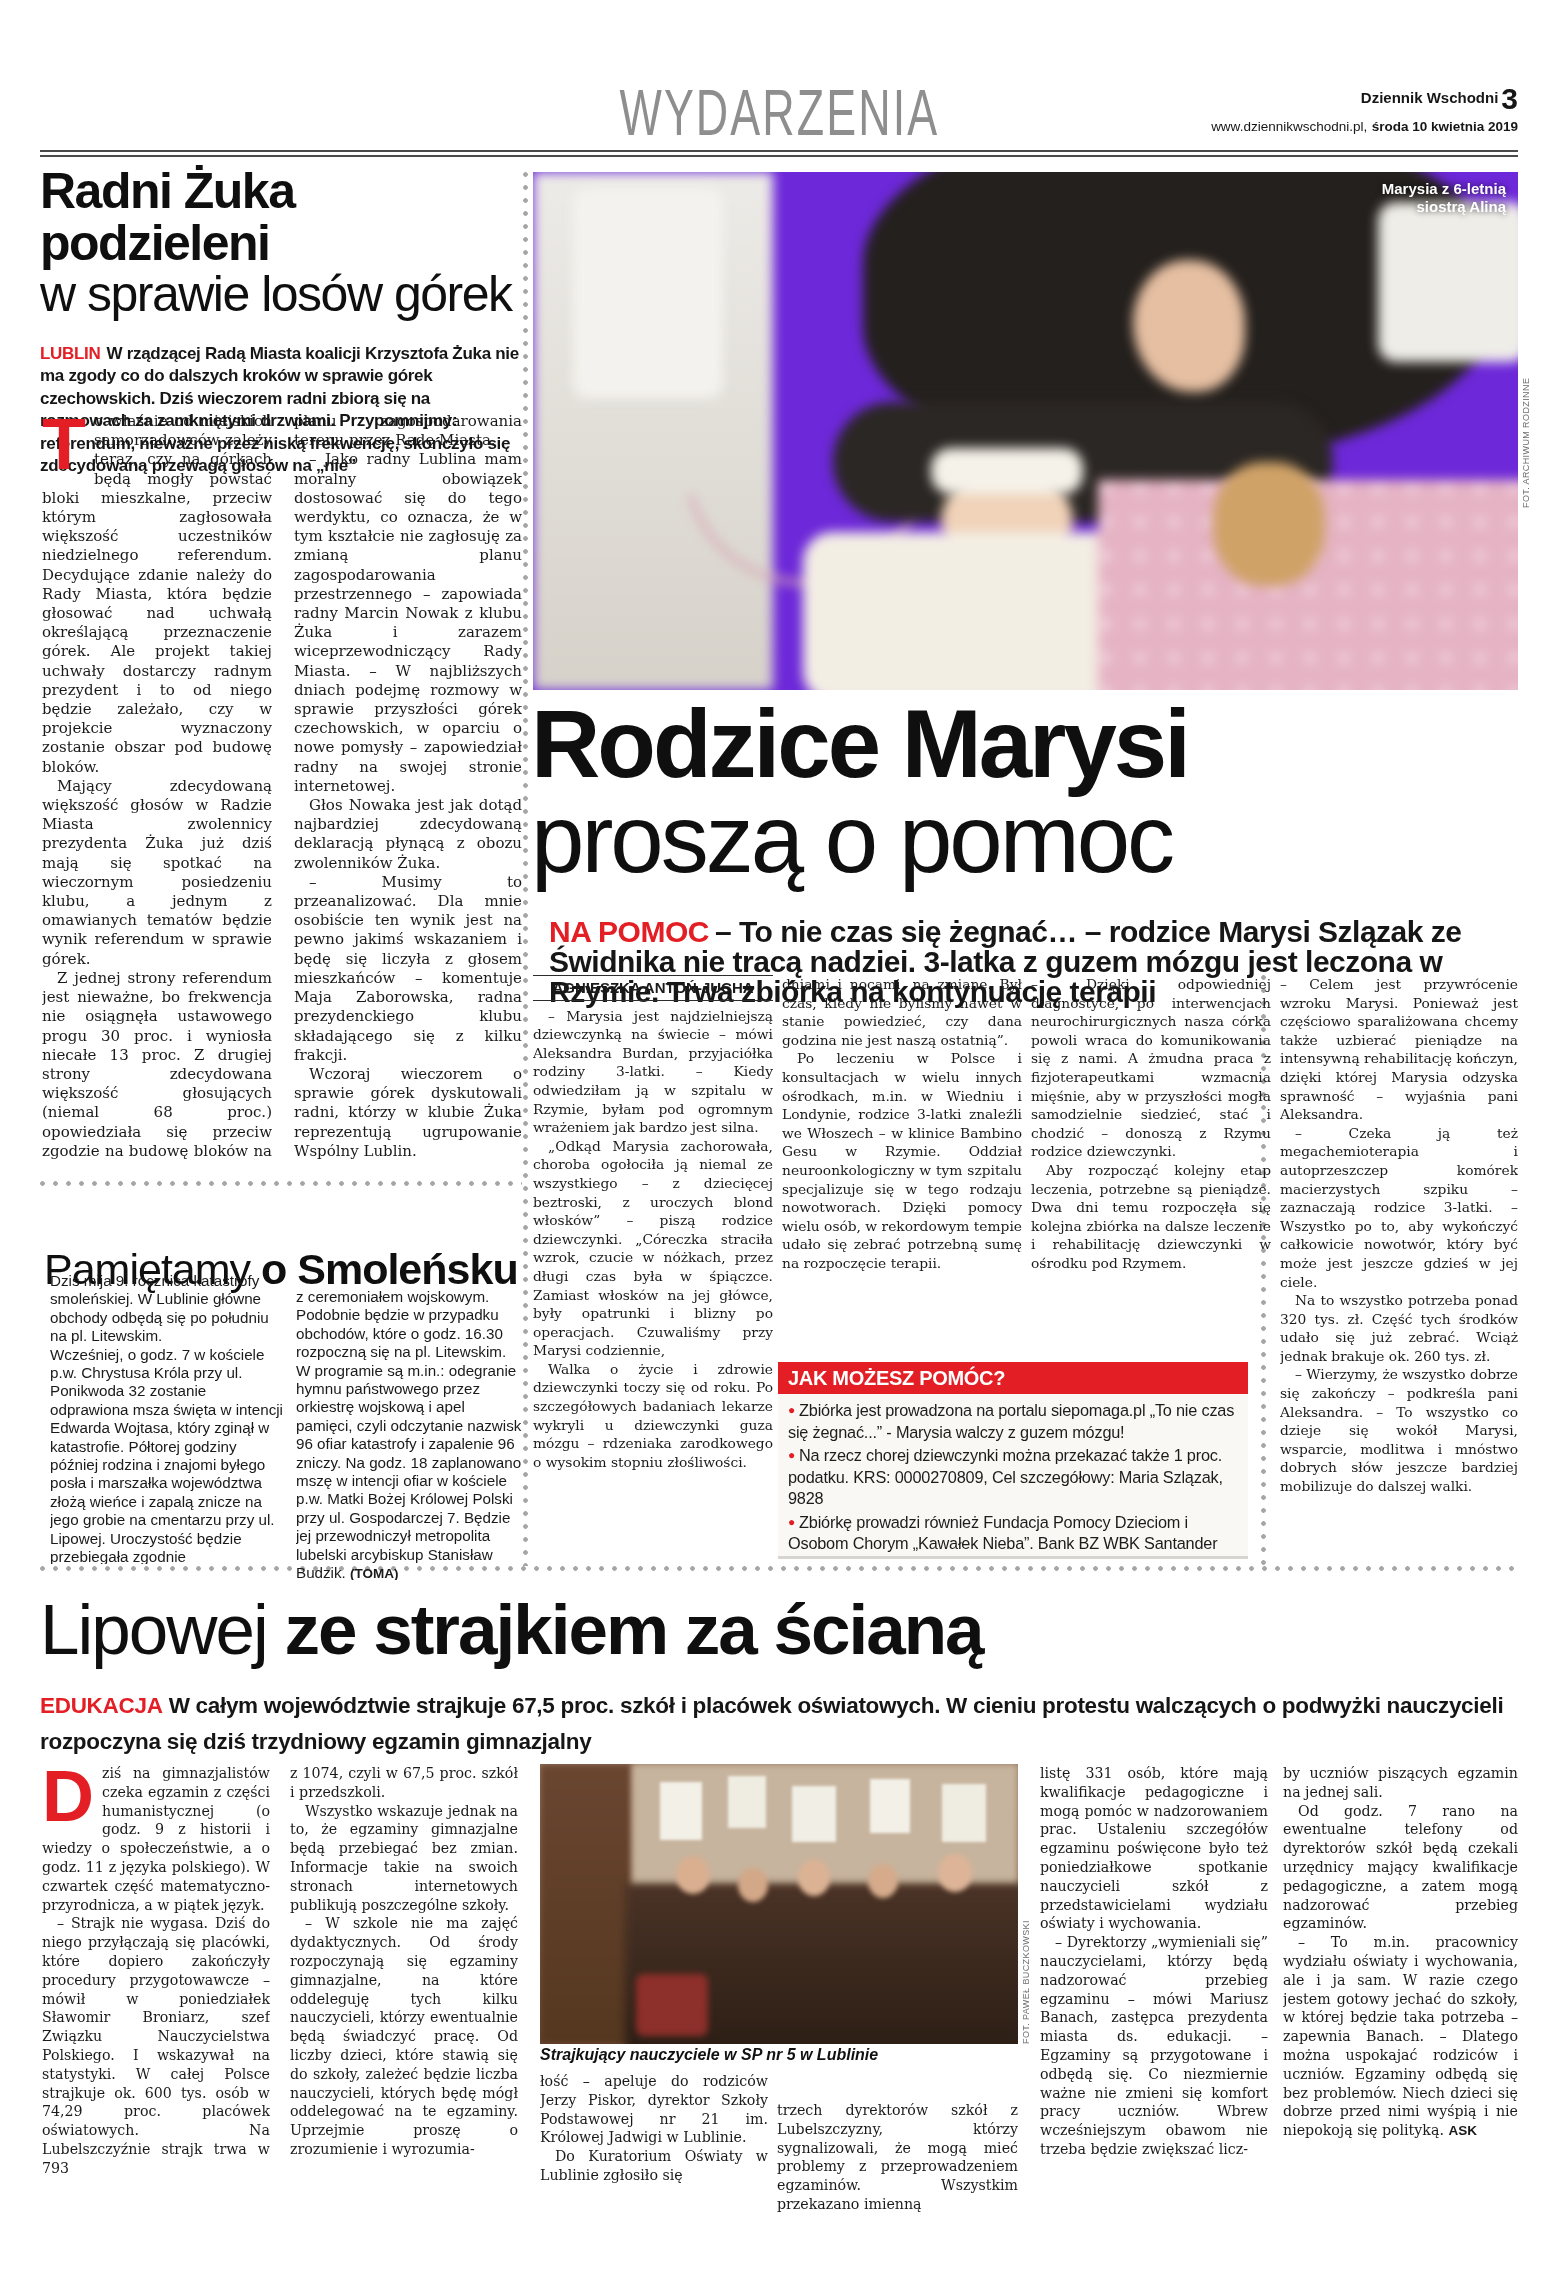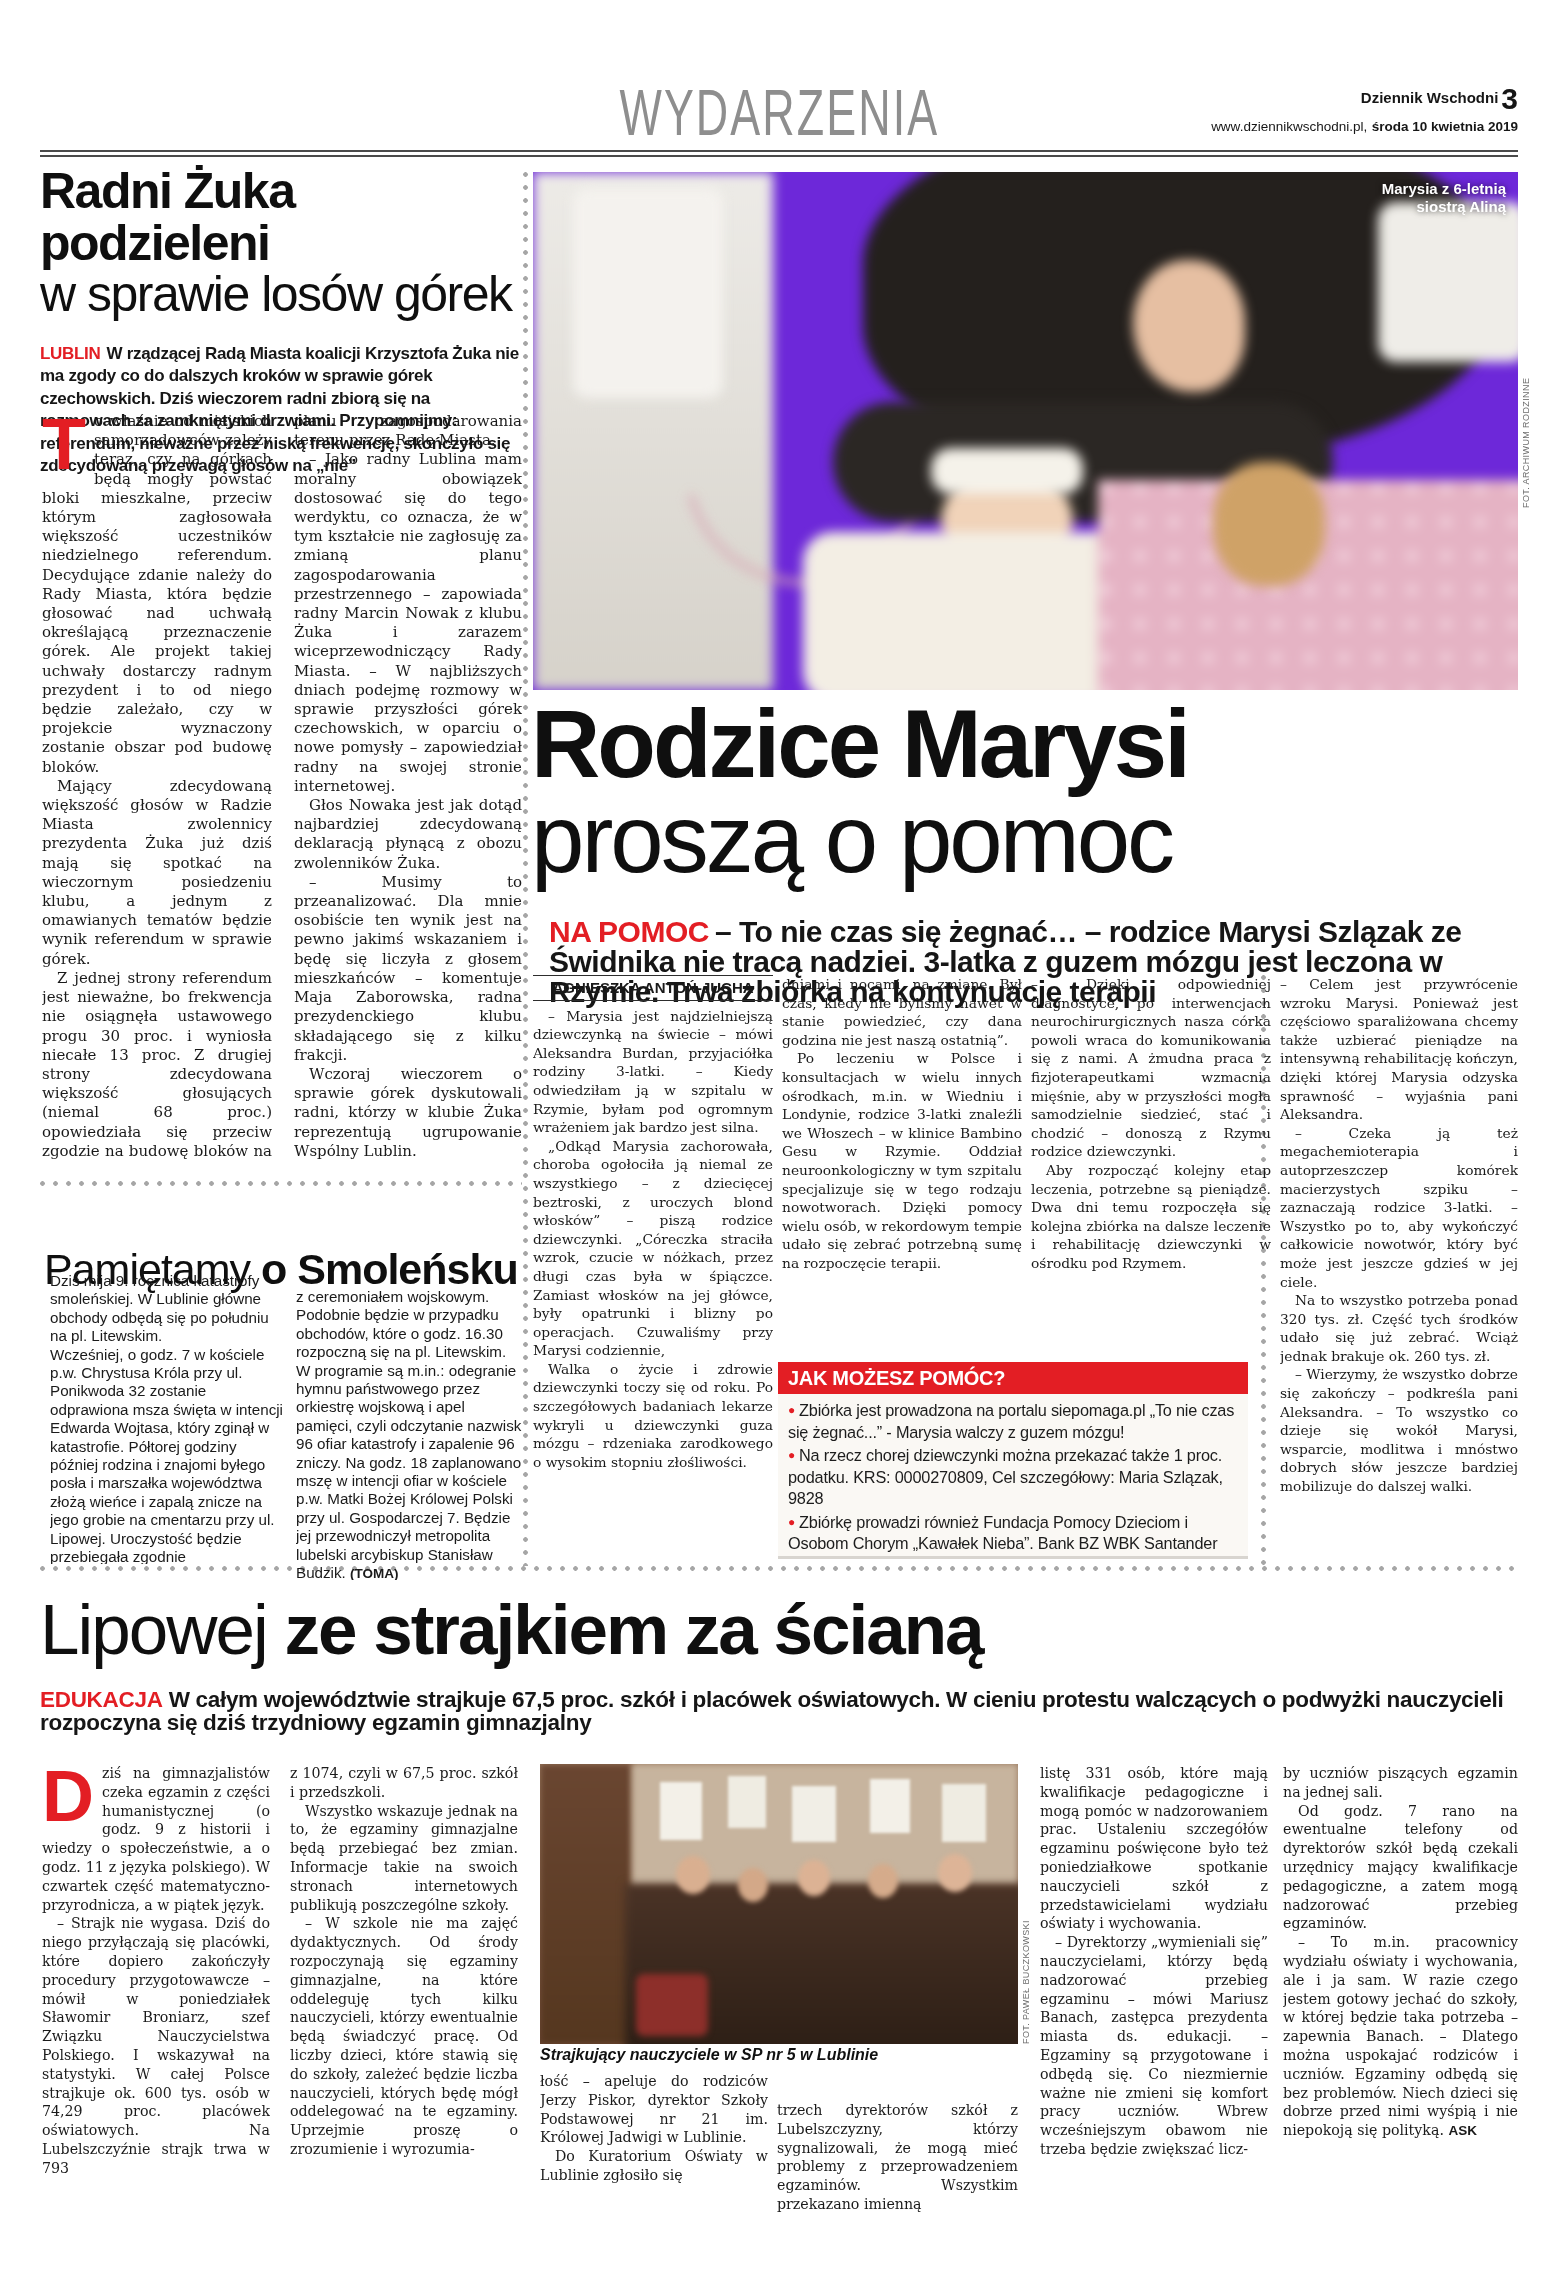--- a/index.html
+++ b/index.html
@@ -27,21 +27,21 @@
     background-size:5px 13px;background-repeat:repeat-y;}
 
   
   .hl1{font-size:50px;line-height:1.03;letter-spacing:-1.5px;color:#0f0f0f;}
   .hl2{font-size:96px;line-height:.99;letter-spacing:-3px;color:#0f0f0f;}
   .hl3{font-size:71px;line-height:1;letter-spacing:-2px;color:#0f0f0f;}
   .hl4{font-size:43px;line-height:1;letter-spacing:-1px;color:#0f0f0f;margin-top:46px;}
   .bold{font-weight:bold;}
   .lead1{font-weight:bold;font-size:17px;line-height:22.5px;letter-spacing:-.3px;margin:0;}
   .lead2{font-weight:bold;font-size:30px;line-height:30px;letter-spacing:-.5px;margin:16px;}
-  .lead3{font-weight:bold;font-size:22.5px;line-height:23px;letter-spacing:-.3px;margin:0;}
+  .lead3{font-weight:bold;font-size:22.5px;line-height:36px;letter-spacing:-.3px;margin:0;}
   .tag{color:#e31e24;margin-right:6px;}
 
   
   .news{font-family:"DejaVu Serif",serif;text-align:justify;color:#1a1a1a;}
   .news p{margin:0;text-indent:15px;}
   .news p.ni{text-indent:0;}
   .sz15{font-size:15px;line-height:19.2px;}
   .sz138{font-size:13.8px;line-height:18.6px;}
   .sz142{font-size:14.2px;line-height:18.8px;}
   .sansnews{font-family:"Liberation Sans",sans-serif;font-size:15.2px;line-height:18.4px;color:#1a1a1a;}

